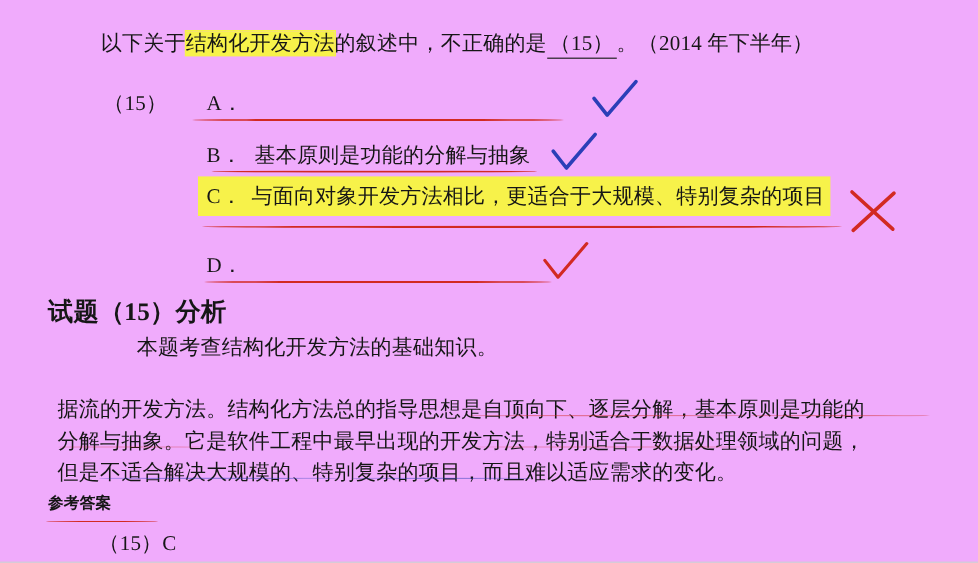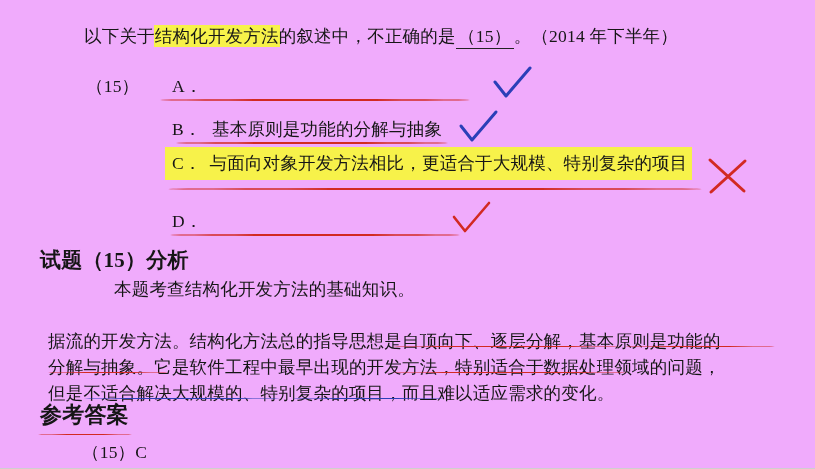--- a/index.html
+++ b/index.html
@@ -138,18 +138,18 @@
   <div class="line" style="left:48px; top:355px;">分解与抽象。它是软件工程中最早出现的开发方法，特别适合于数据处理领域的问题，</div>
   <div class="line" style="left:48px; top:381px;">但是不适合解决大规模的、特别复杂的项目，而且难以适应需求的变化。</div>
 
   <div class="ul thin" style="left:390px; top:346px; width:232px;"></div>
   <div class="ul thin" style="left:625px; top:346px; width:150px;"></div>
   <div class="ul thin" style="left:48px; top:372px; width:120px;"></div>
   <div class="ul thin" style="left:390px; top:372px; width:240px;"></div>
   <div class="ul thin blue" style="left:82px; top:398px; width:200px;"></div>
   <div class="ul thin blue" style="left:292px; top:398px; width:152px;"></div>
 
-  <div class="line bold" style="left:40px; top:400px; font-size:22px;">参考答案</div>
+  <div class="line bold" style="left:40px; top:410px; font-size:13px;">参考答案</div>
   <div class="ul thin" style="left:38px; top:434px; width:94px;"></div>
   <div class="line" style="left:82px; top:440px;">（15）C</div>
 
   <div class="bottomline" style="top:468px;"></div>
 </div>
 
 </body></html>

